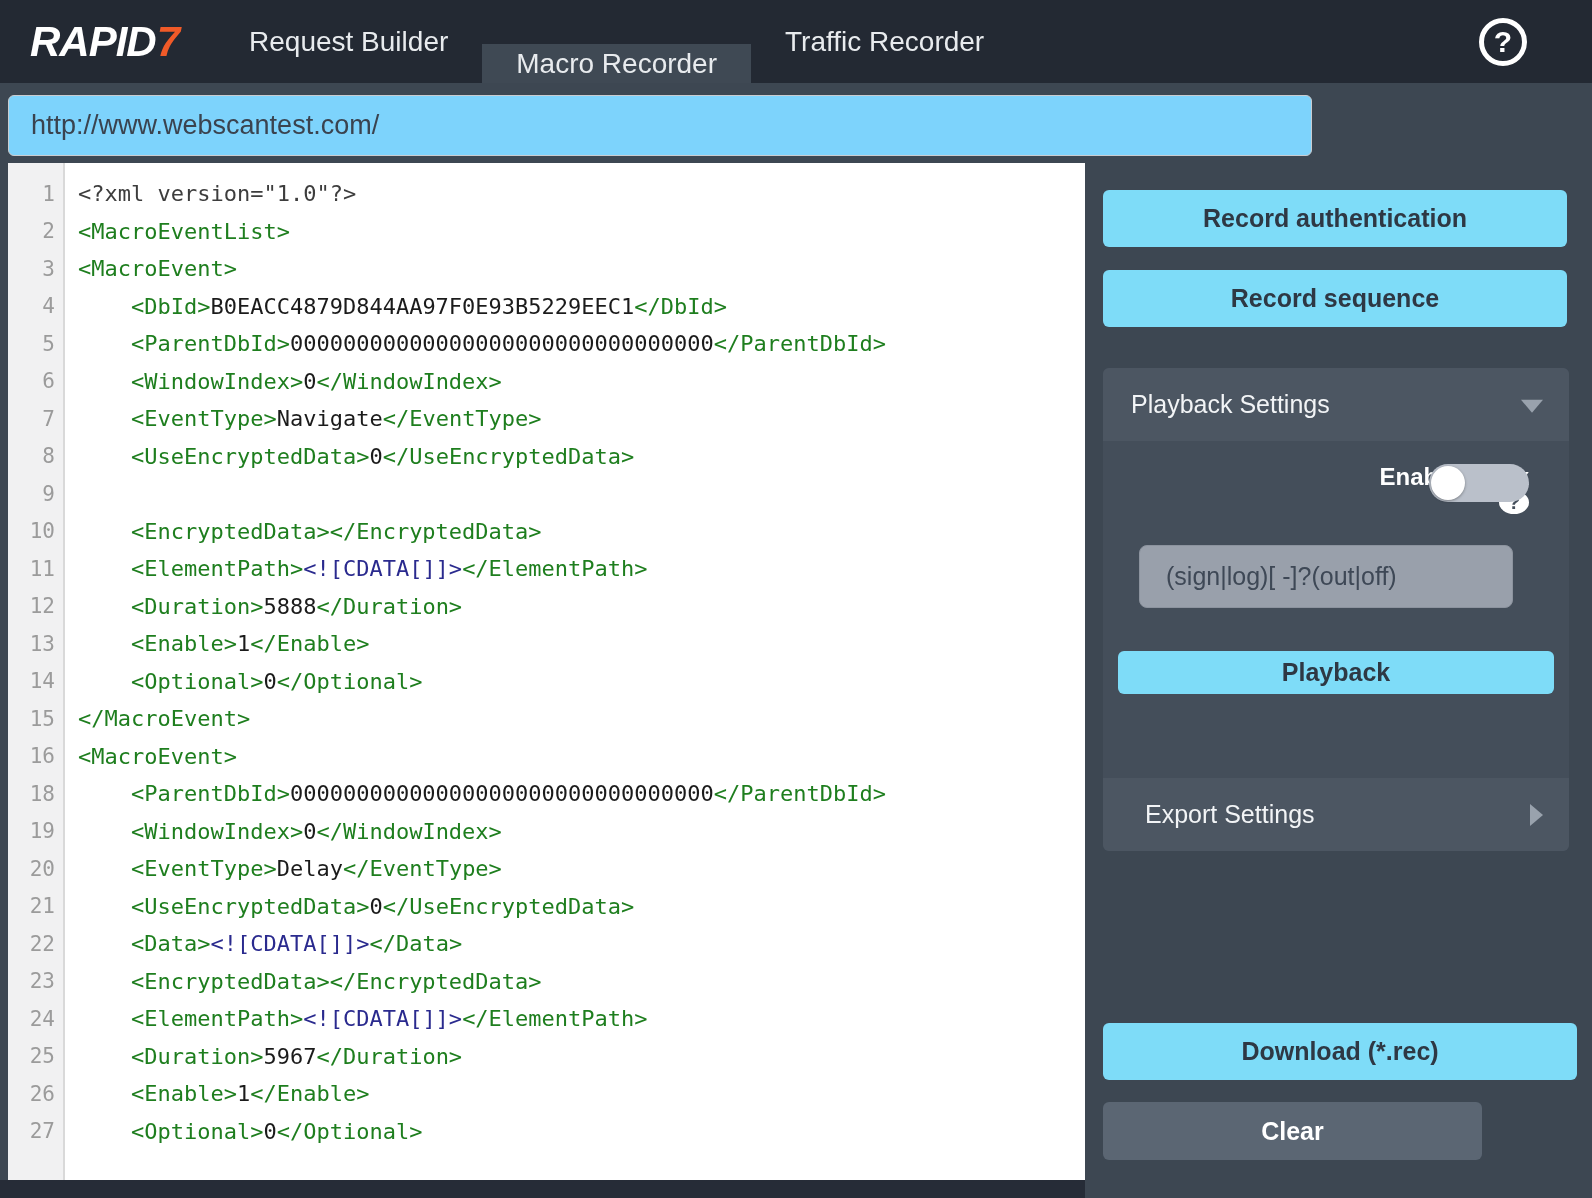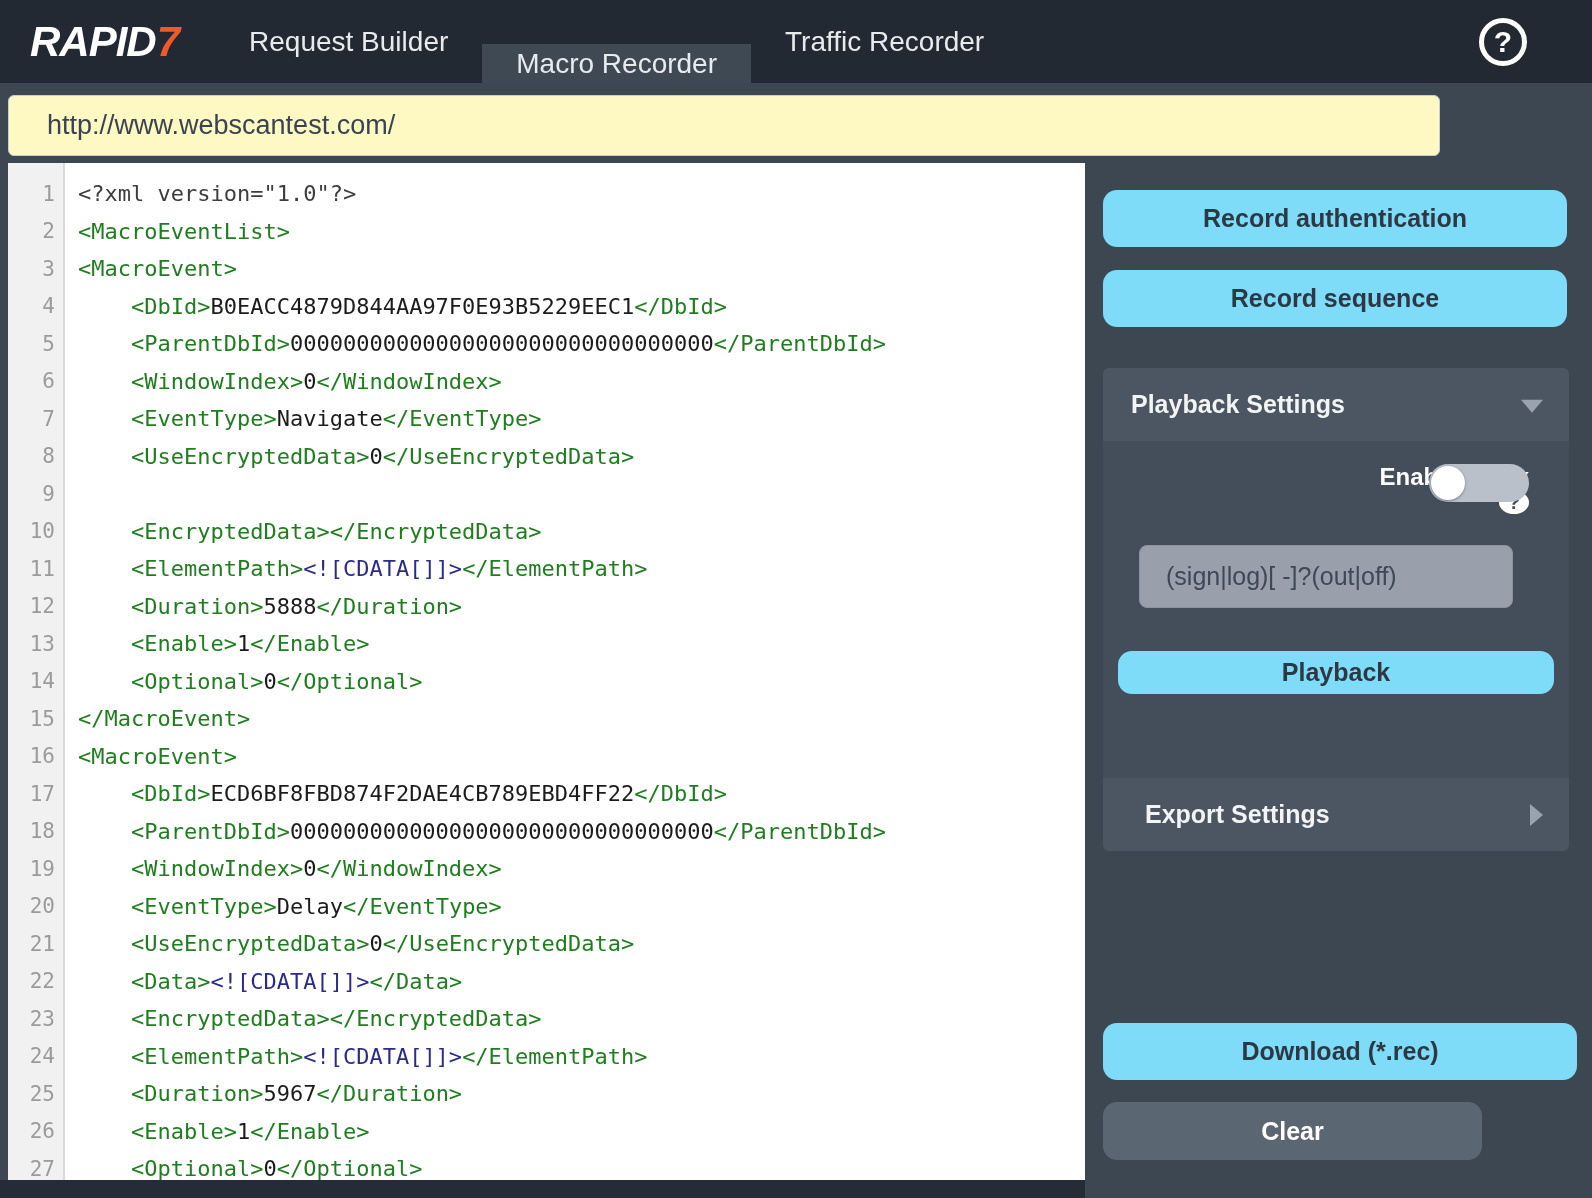--- a/index.html
+++ b/index.html
@@ -29,23 +29,23 @@
   .tab.active { background:#3f4954;margin-top:44px; }
   .help-circle {
     position:absolute; right:65px; top:50%; transform:translateY(-50%);
     width:48px; height:48px; border:5px solid #ffffff; border-radius:50%;
     display:flex; align-items:center; justify-content:center;
     color:#ffffff; font-size:30px; font-weight:bold; cursor:pointer;
   }
 
   
   .url-input {
-    position:absolute; left:8px; top:95px; width:1432px; height:61px;
-    background:#fef9c3; border:1px solid #c9ccd0; border-radius:6px;
-    padding:0 38px; font-size:27px; color:#3a434f;
+    position:absolute; left:8px; top:95px; width:1304px; height:61px;
+    background:#7dd3fc; border:1px solid #c9ccd0; border-radius:6px;
+    padding:0 22px; font-size:27px; color:#3a434f;
     font-family:"Liberation Sans", sans-serif; outline:none;
   }
 
   
   .editor {
     position:absolute; left:8px; top:163px; width:1077px; height:1017px;
     background:#ffffff; overflow:hidden;
   }
   .gutter-bg {
     position:absolute; left:0; top:0; width:57px; height:100%;
@@ -66,35 +66,35 @@
   .tok-txt   { color:#1b1b1b; }
   .tok-cdata { color:#2a2a8e; }
   .editor-footer {
     position:absolute; left:0; top:1180px; width:1085px; height:18px;
     background:#262c37;
   }
 
   
   .sidebar { position:absolute; left:1085px; top:163px; width:507px; height:1035px; }
   .btn {
-    position:absolute; border:none; border-radius:14px; cursor:pointer;
+    position:absolute; border:none; border-radius:6px; cursor:pointer;
     font-family:"Liberation Sans", sans-serif; font-size:25px; font-weight:bold;
   }
   .btn-blue { background:#7edcf8; color:#2e3844; }
   .btn-record-auth { left:18px; top:27px;  width:464px; height:57px; }
   .btn-record-seq  { left:18px; top:107px; width:464px; height:57px; }
 
   .panel {
     position:absolute; left:18px; top:205px; width:466px; height:483px;
     border-radius:6px; overflow:hidden; background:#444e5a;
   }
   .panel-header {
     position:relative; height:73px; background:#4c5662;
     display:flex; align-items:center; padding:0 28px;
-    color:#f2f4f6; font-size:25px; font-weight:bold; cursor:pointer;
+    color:#f2f4f6; font-size:25px; font-weight:normal; cursor:pointer;
   }
   .panel-header.bottom { position:absolute; left:0; bottom:0; width:100%;padding-left:42px; }
   .caret-down {
     position:absolute; right:26px; top:50%; transform:translateY(-40%);
     width:0; height:0; border-left:11px solid transparent;
     border-right:11px solid transparent; border-top:13px solid #99a2ad;
   }
   .caret-right {
     position:absolute; right:26px; top:50%; transform:translateY(-50%);
     width:0; height:0; border-top:11px solid transparent;
@@ -169,21 +169,20 @@
       <div class="code-line"><span class="ln">7</span><span class="code-text"><span class="tok-tag">    &lt;EventType&gt;</span><span class="tok-txt">Navigate</span><span class="tok-tag">&lt;/EventType&gt;</span></span></div>
       <div class="code-line"><span class="ln">8</span><span class="code-text"><span class="tok-tag">    &lt;UseEncryptedData&gt;</span><span class="tok-txt">0</span><span class="tok-tag">&lt;/UseEncryptedData&gt;</span></span></div>
       <div class="code-line"><span class="ln">9</span></div>
       <div class="code-line"><span class="ln">10</span><span class="code-text"><span class="tok-tag">    &lt;EncryptedData&gt;&lt;/EncryptedData&gt;</span></span></div>
       <div class="code-line"><span class="ln">11</span><span class="code-text"><span class="tok-tag">    &lt;ElementPath&gt;</span><span class="tok-cdata">&lt;![CDATA[]]&gt;</span><span class="tok-tag">&lt;/ElementPath&gt;</span></span></div>
       <div class="code-line"><span class="ln">12</span><span class="code-text"><span class="tok-tag">    &lt;Duration&gt;</span><span class="tok-txt">5888</span><span class="tok-tag">&lt;/Duration&gt;</span></span></div>
       <div class="code-line"><span class="ln">13</span><span class="code-text"><span class="tok-tag">    &lt;Enable&gt;</span><span class="tok-txt">1</span><span class="tok-tag">&lt;/Enable&gt;</span></span></div>
       <div class="code-line"><span class="ln">14</span><span class="code-text"><span class="tok-tag">    &lt;Optional&gt;</span><span class="tok-txt">0</span><span class="tok-tag">&lt;/Optional&gt;</span></span></div>
       <div class="code-line"><span class="ln">15</span><span class="code-text"><span class="tok-tag">&lt;/MacroEvent&gt;</span></span></div>
       <div class="code-line"><span class="ln">16</span><span class="code-text"><span class="tok-tag">&lt;MacroEvent&gt;</span></span></div>
-      <div class="code-line"><span class="ln">17</span><span class="code-text"><span class="tok-tag">    &lt;DbId&gt;</span><span class="tok-txt">ECD6BF8FBD874F2DAE4CB789EBD4FF22</span><span class="tok-tag">&lt;/DbId&gt;</span></span></div>
       <div class="code-line"><span class="ln">18</span><span class="code-text"><span class="tok-tag">    &lt;ParentDbId&gt;</span><span class="tok-txt">00000000000000000000000000000000</span><span class="tok-tag">&lt;/ParentDbId&gt;</span></span></div>
       <div class="code-line"><span class="ln">19</span><span class="code-text"><span class="tok-tag">    &lt;WindowIndex&gt;</span><span class="tok-txt">0</span><span class="tok-tag">&lt;/WindowIndex&gt;</span></span></div>
       <div class="code-line"><span class="ln">20</span><span class="code-text"><span class="tok-tag">    &lt;EventType&gt;</span><span class="tok-txt">Delay</span><span class="tok-tag">&lt;/EventType&gt;</span></span></div>
       <div class="code-line"><span class="ln">21</span><span class="code-text"><span class="tok-tag">    &lt;UseEncryptedData&gt;</span><span class="tok-txt">0</span><span class="tok-tag">&lt;/UseEncryptedData&gt;</span></span></div>
       <div class="code-line"><span class="ln">22</span><span class="code-text"><span class="tok-tag">    &lt;Data&gt;</span><span class="tok-cdata">&lt;![CDATA[]]&gt;</span><span class="tok-tag">&lt;/Data&gt;</span></span></div>
       <div class="code-line"><span class="ln">23</span><span class="code-text"><span class="tok-tag">    &lt;EncryptedData&gt;&lt;/EncryptedData&gt;</span></span></div>
       <div class="code-line"><span class="ln">24</span><span class="code-text"><span class="tok-tag">    &lt;ElementPath&gt;</span><span class="tok-cdata">&lt;![CDATA[]]&gt;</span><span class="tok-tag">&lt;/ElementPath&gt;</span></span></div>
       <div class="code-line"><span class="ln">25</span><span class="code-text"><span class="tok-tag">    &lt;Duration&gt;</span><span class="tok-txt">5967</span><span class="tok-tag">&lt;/Duration&gt;</span></span></div>
       <div class="code-line"><span class="ln">26</span><span class="code-text"><span class="tok-tag">    &lt;Enable&gt;</span><span class="tok-txt">1</span><span class="tok-tag">&lt;/Enable&gt;</span></span></div>
       <div class="code-line"><span class="ln">27</span><span class="code-text"><span class="tok-tag">    &lt;Optional&gt;</span><span class="tok-txt">0</span><span class="tok-tag">&lt;/Optional&gt;</span></span></div>

